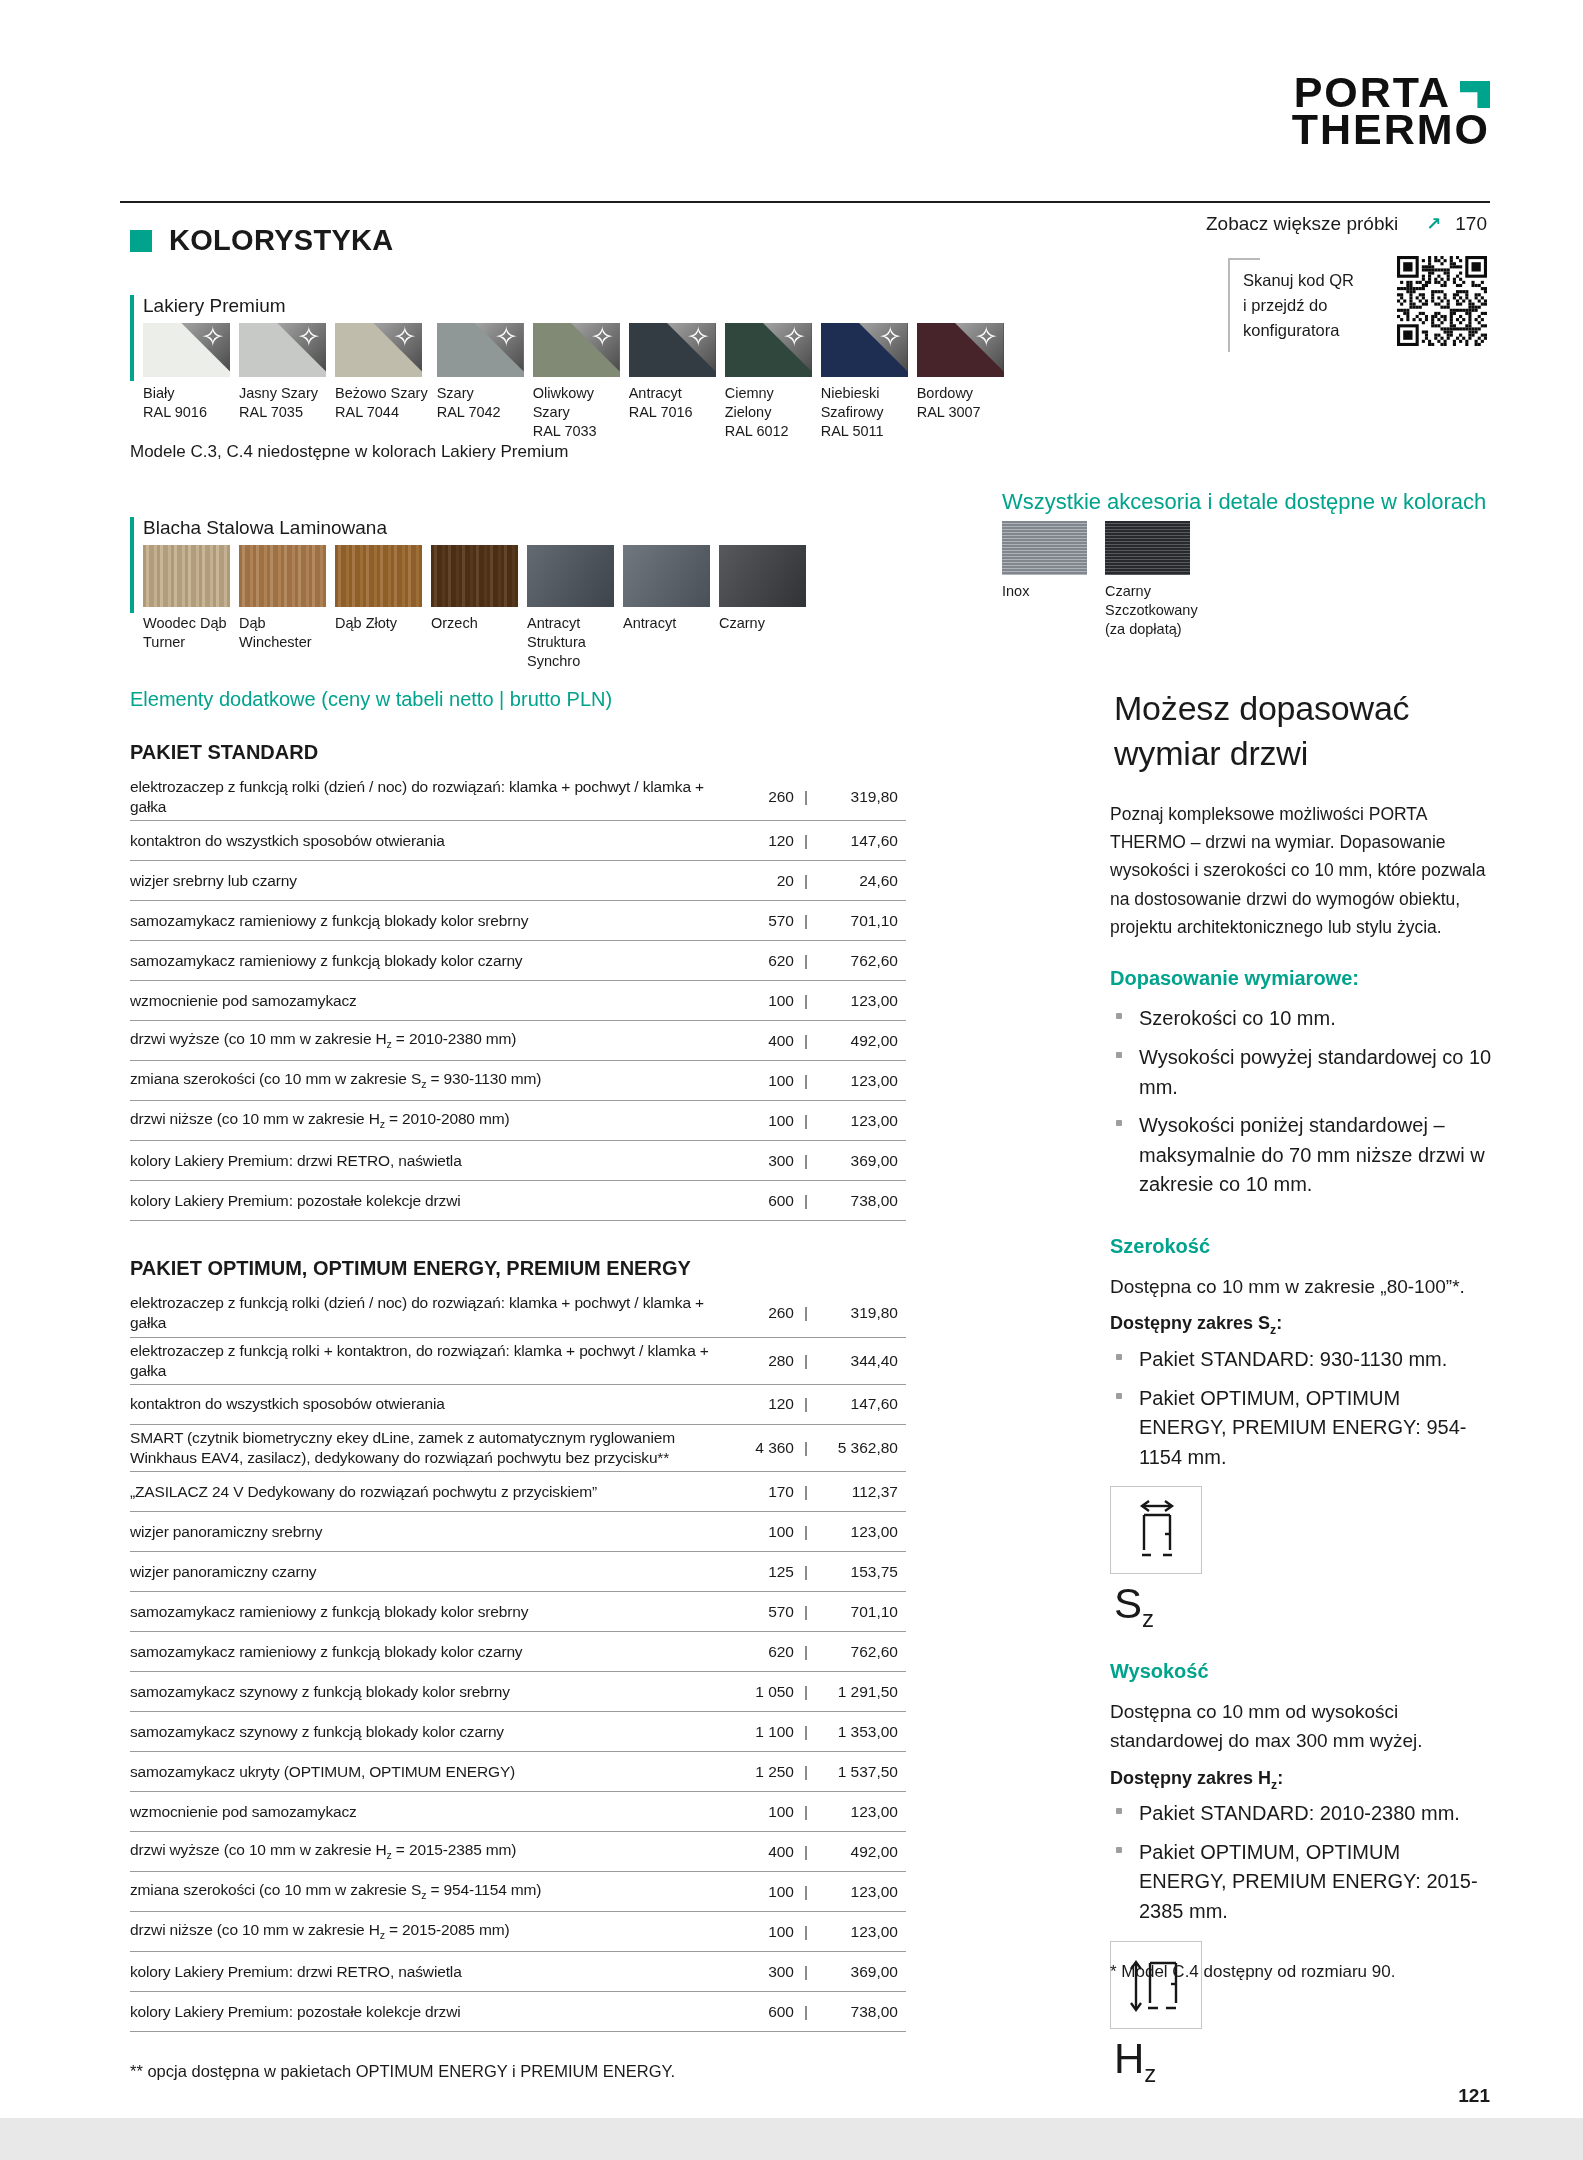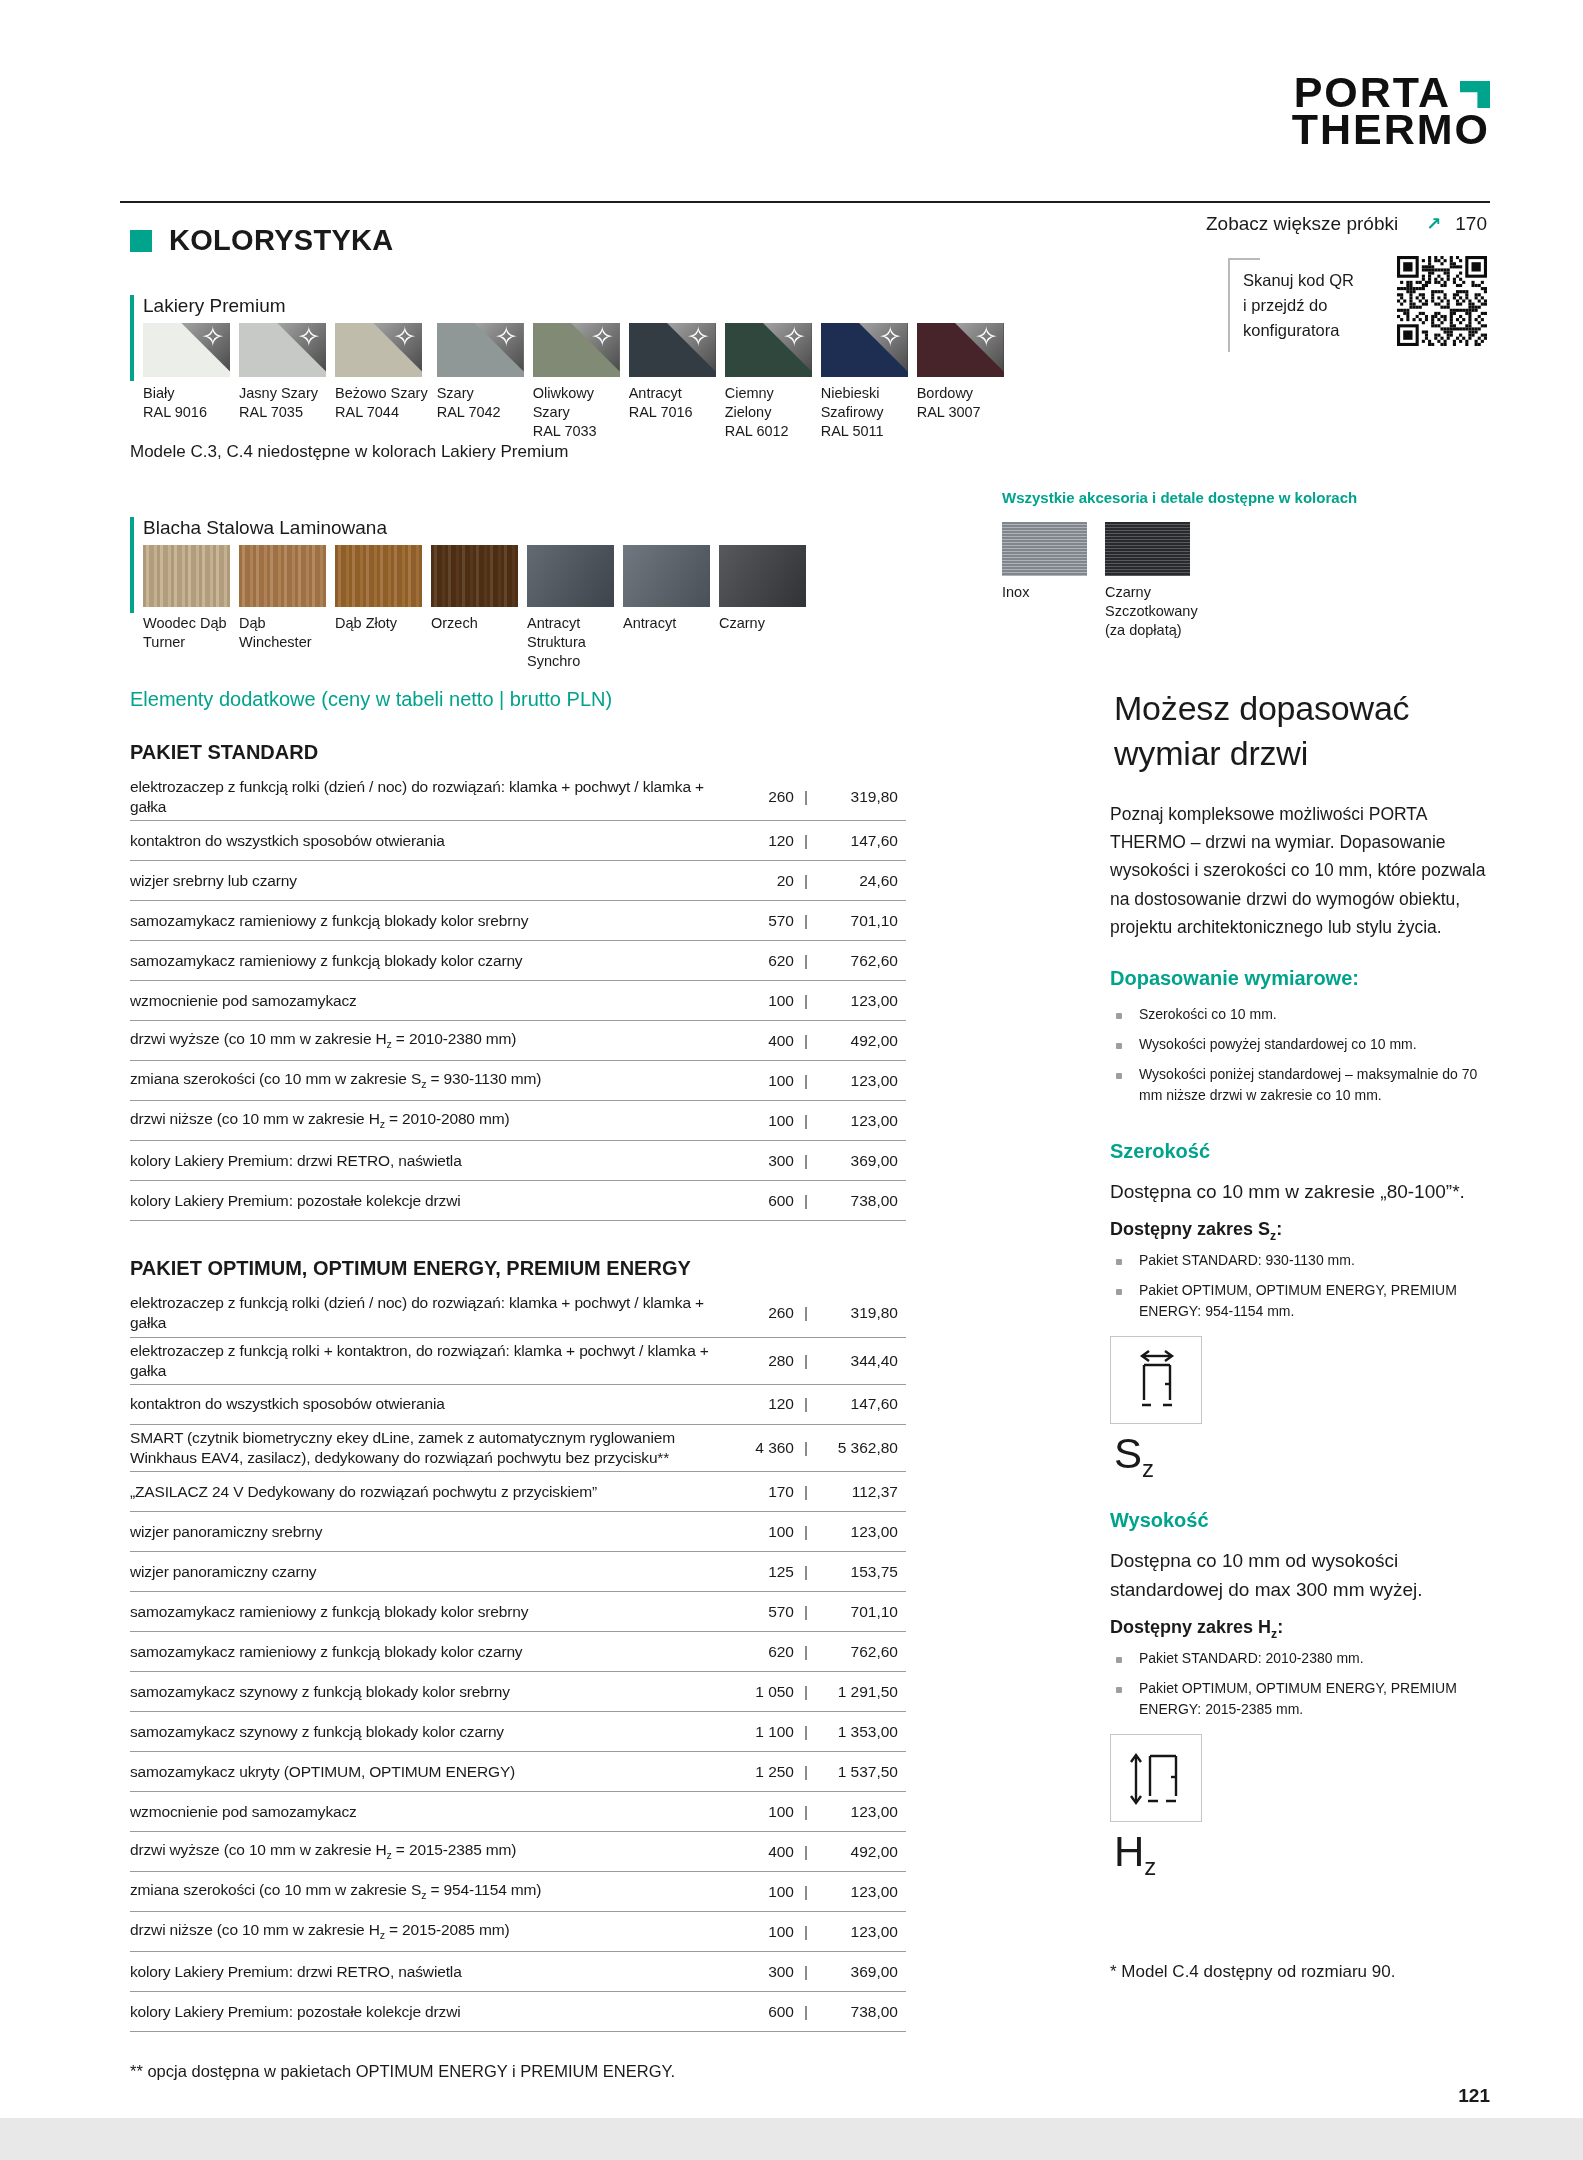--- a/index.html
+++ b/index.html
@@ -66,21 +66,21 @@
   .prow .brutto{width:80px;text-align:right;white-space:nowrap;}
   .sub, sub{font-size:.68em;}
   .pricing-footnote{margin-top:30px;font-size:16.5px;}
 
   
   .right-col{position:absolute;left:1110px;top:686px;width:382px;}
   .right-col h1{font-size:34px;font-weight:normal;line-height:1.32;margin:0 0 24px 4px;letter-spacing:-.2px;}
   .intro{font-size:17.5px;line-height:1.62;margin:0 0 26px 0;}
   .teal-sub{color:var(--accent);font-size:20px;font-weight:bold;margin:0 0 14px 0;}
   .bullets{margin:0 0 0 0;}
-  .bullet{position:relative;padding-left:29px;font-size:14px;line-height:1.48;margin-bottom:9px;}
+  .bullet{position:relative;padding-left:29px;font-size:20px;line-height:1.48;margin-bottom:9px;}
   .bullet .dot{position:absolute;left:6px;top:9px;width:6px;height:6px;background:#9e9e9e;border-radius:1px;}
   .sec-gap{height:26px;}
   .range-text{font-size:19px;line-height:1.55;margin:0 0 12px 0;}
   .range-label{font-size:18px;font-weight:bold;margin:0 0 8px 0;}
   .dim-box{width:92px;height:88px;border:1.5px solid #c6c6c6;display:flex;align-items:center;
            justify-content:center;margin-top:14px;box-sizing:border-box;background:#fff;}
   .dim-symbol{font-size:42px;margin:6px 0 0 4px;}
   .dim-symbol sub{font-size:24px;}
   .star-note{position:absolute;left:1110px;top:1962px;font-size:17px;}
 
@@ -563,21 +563,21 @@
         <div class="swatch-col">
           <div class="swatch laminate texture-sheen" style="background-color: rgb(59, 62, 65);"></div>
           <div class="swatch-label">
             <div>Czarny</div>
           </div>
         </div>
       </div>
   </div>
 
   <div class="swatch-block" style="left:1002px;top:489px;width:490px;">
-    <h3 style="color:var(--accent);font-weight:bold;font-size:15px;margin-bottom:16px;">Wszystkie akcesoria i detale dostępne w kolorach</h3>
+    <h3 style="color:var(--accent);font-weight:normal;font-size:22px;margin-bottom:6px;">Wszystkie akcesoria i detale dostępne w kolorach</h3>
     <div class="swatch-row" style="gap:18px;">
         <div class="swatch-col">
           <div class="swatch accessory texture-brushed" style="background-color: rgb(154, 160, 168);"></div>
           <div class="swatch-label">
             <div>Inox</div>
           </div>
         </div>
         <div class="swatch-col">
           <div class="swatch accessory texture-brushed" style="background-color: rgb(46, 49, 52);"></div>
           <div class="swatch-label">

